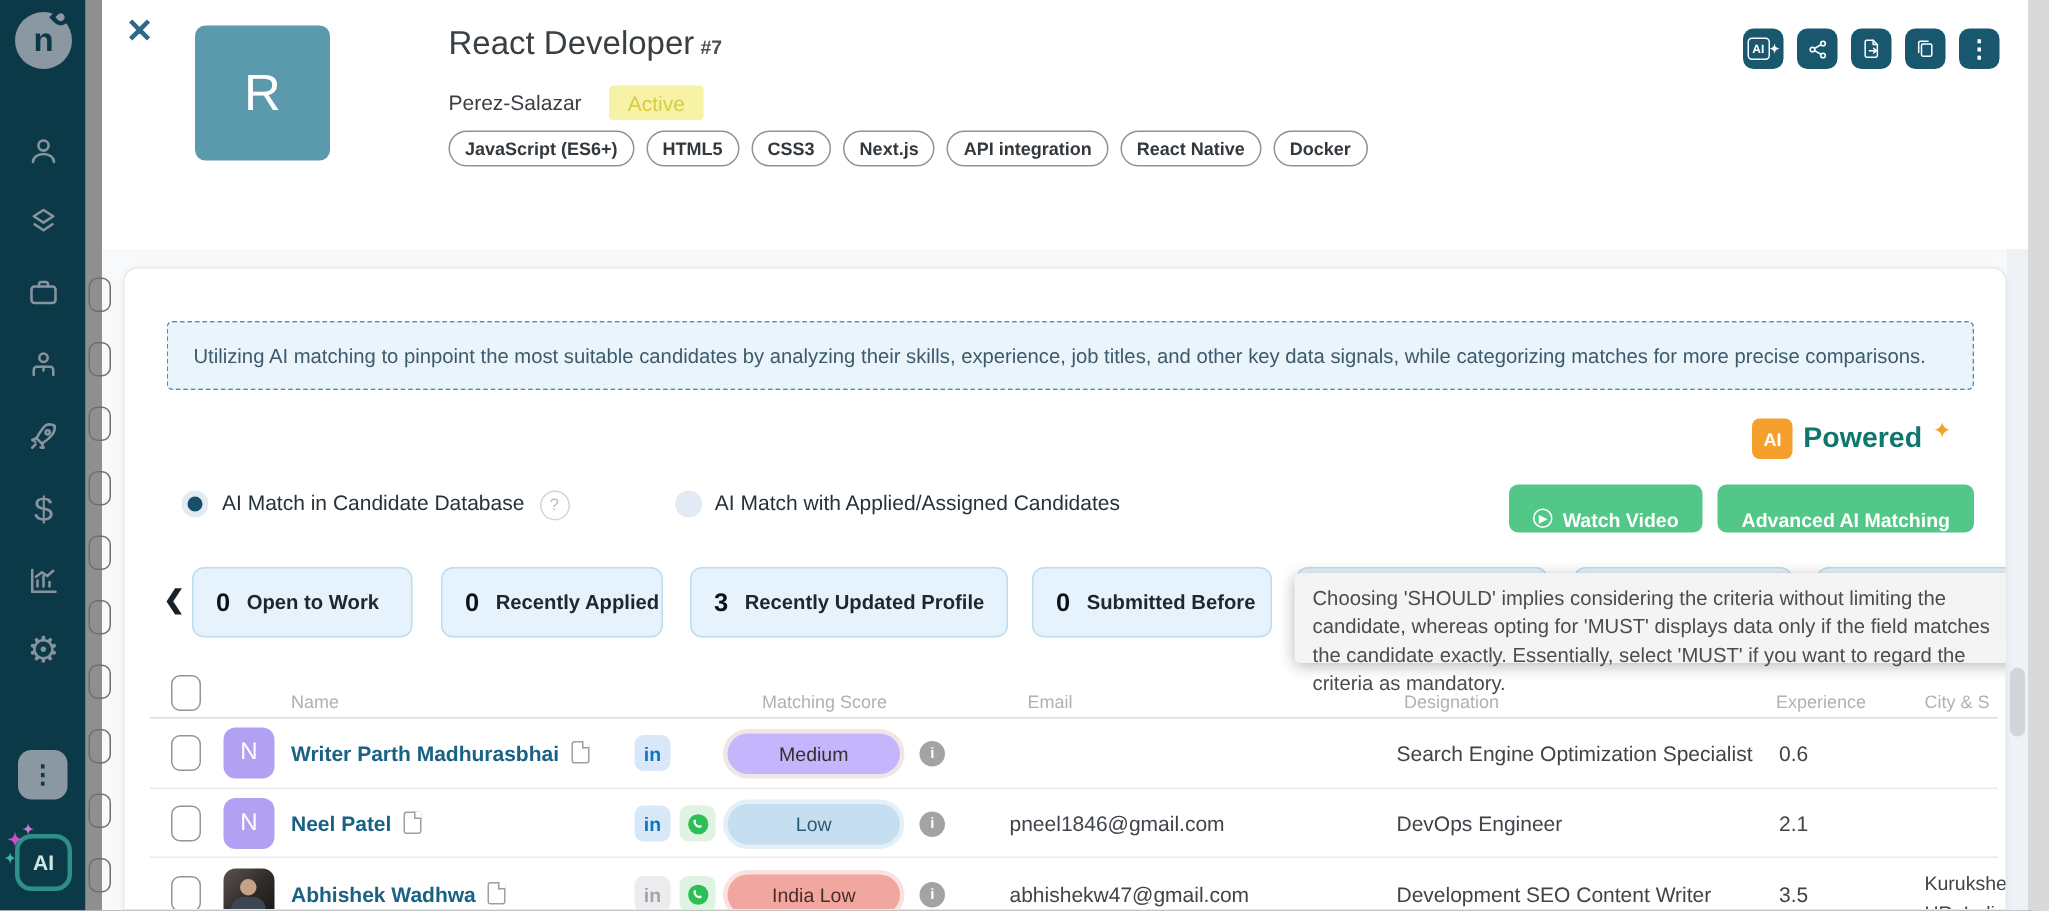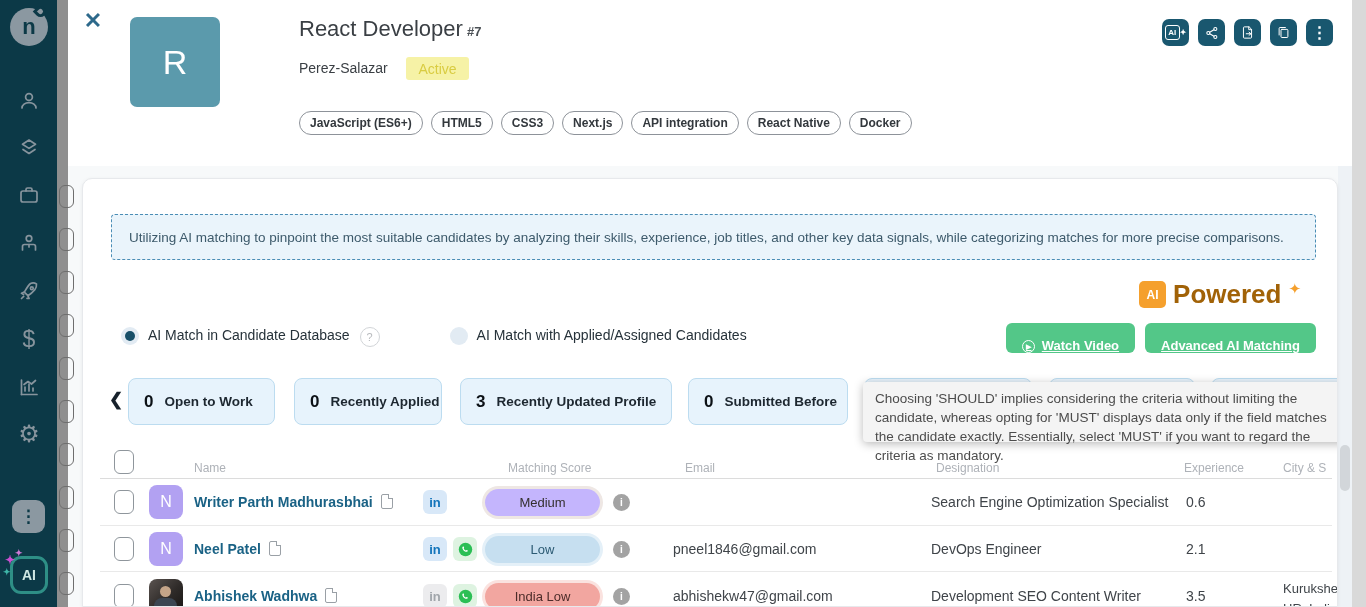--- a/index.html
+++ b/index.html
@@ -38,21 +38,21 @@
              font-size:22px; font-weight:bold; display:flex; align-items:center; justify-content:center; cursor:pointer; }
   .job-avatar { position:absolute; left:130px; top:17px; width:90px; height:90px; border-radius:7px;
                 background:#5b9aac; color:#fff; font-size:34px;
                 display:flex; align-items:center; justify-content:center; }
   .job-title { position:absolute; left:299px; top:16px; font-size:22px; color:#3a3f44; }
   .job-num { position:absolute; left:467px; top:24px; font-size:13px; font-weight:bold; color:#4c5156; }
   .company { position:absolute; left:299px; top:60px; font-size:14px; color:#3a3f44; }
   .status-badge { position:absolute; left:406px; top:57px; width:63px; height:23px; background:#f6f2a6;
                   color:#d9cc42; font-size:14px; border-radius:3px;
                   display:flex; align-items:center; justify-content:center; }
-  .skills { position:absolute; left:299px; top:87px; display:flex; gap:8px;margin-top:24px; }
+  .skills { position:absolute; left:299px; top:87px; display:flex; gap:8px; }
   .skill { border:1px solid #8d9299; border-radius:12px; padding:4px 10px; font-size:12px;
            font-weight:bold; color:#33383d; background:#fff; white-space:nowrap; }
 
   .top-actions { position:absolute; left:1162px; top:19px; display:flex; gap:9px; }
   .act-btn { width:27px; height:27px; background:#19576f; border-radius:7px; color:#fff;
              display:flex; align-items:center; justify-content:center; cursor:pointer; position:relative; }
   .act-btn svg { stroke:#fff; fill:none; stroke-width:1.6; stroke-linecap:round; stroke-linejoin:round; }
   .ai-sq { border:1.4px solid #fff; border-radius:3px; width:15px; height:15px; font-size:8px;
            font-weight:bold; display:flex; align-items:center; justify-content:center; }
   .kebab { font-size:16px; font-weight:bold; letter-spacing:0; }
@@ -71,35 +71,35 @@
   .v-scroll { position:absolute; left:1338px; top:166px; width:14px; height:441px; background:#eef2f6; }
   .v-thumb { position:absolute; left:2px; top:279px; width:10px; height:46px; background:#d2d6da; border-radius:5px; }
 
   .banner { position:absolute; left:28px; top:35px; width:1205px; height:46px; background:#eaf4fb;
             border:1px dashed #4a8db5; border-radius:4px; display:flex; align-items:center;
             padding-left:17px; font-size:13.5px; color:#3d5a6b; }
 
   .ai-powered { position:absolute; right:36px; top:100px; display:flex; align-items:center; gap:7px; }
   .ai-chip { width:27px; height:27px; background:#f5a02d; border-radius:5px; color:#fff; font-weight:bold;
              font-size:12px; display:flex; align-items:center; justify-content:center; }
-  .ai-powered .word { font-size:26px; font-weight:bold; color:#a16207; }
+  .ai-powered .word { font-size:19px; font-weight:bold; color:#0f766e; }
   .ai-powered .spark { color:#f5a02d; font-size:15px; margin-top:-12px; }
 
   .radio-row { position:absolute; left:38px; top:148px; display:flex; }
   .radio { width:18px; height:18px; border-radius:50%; background:#e2ebf3; position:relative; cursor:pointer; }
   .radio.sel::after { content:""; position:absolute; left:4px; top:4px; width:10px; height:10px;
                       border-radius:50%; background:#174f68; }
   .radio-lbl { font-size:14px; color:#26323a; margin-left:9px; }
   .help-c { width:20px; height:20px; border:1.5px solid #d2d5d8; border-radius:50%; color:#b7babd;
             font-size:11px; display:flex; align-items:center; justify-content:center; margin-left:10px; cursor:pointer; }
 
   .green-btns { position:absolute; right:21px; top:144px; display:flex; gap:10px; }
-  .gbtn { background:#53c788; color:#fff; border:none; border-radius:6px; height:30px; padding:0 16px;
+  .gbtn { background:#53c788; color:#fff; border:none; border-radius:6px; height:30px; padding:16px 16px;
           font-size:13px; font-weight:bold; font-family:"Liberation Sans",sans-serif; cursor:pointer;
-          display:flex; align-items:flex-end; gap:7px;text-decoration:underline; }
+          display:flex; align-items:flex-start; gap:7px; }
   .play-ic { width:13px; height:13px; border:1.3px solid #fff; border-radius:50%; font-size:7px;
              display:flex; align-items:center; justify-content:center; padding-left:1px; }
 
   .chevron-l { position:absolute; left:26px; top:210px; font-size:17px; font-weight:bold; color:#16212b; cursor:pointer; }
   .fcard { position:absolute; top:199px; height:47px; background:#e7f3fc; border:1px solid #bcdcf0;
            border-radius:8px; display:flex; align-items:center; padding-left:15px; cursor:pointer; }
   .fcard .cnt { font-size:17px; font-weight:bold; color:#0c1116; }
   .fcard .lbl { font-size:13.5px; color:#1d2730; font-weight:bold; margin-left:11px;text-align:right; }
   .fcard.ghosted { padding:0; }
 

